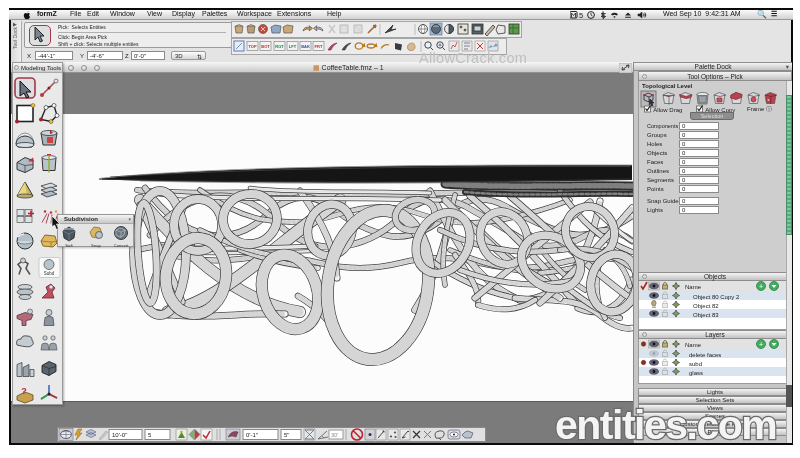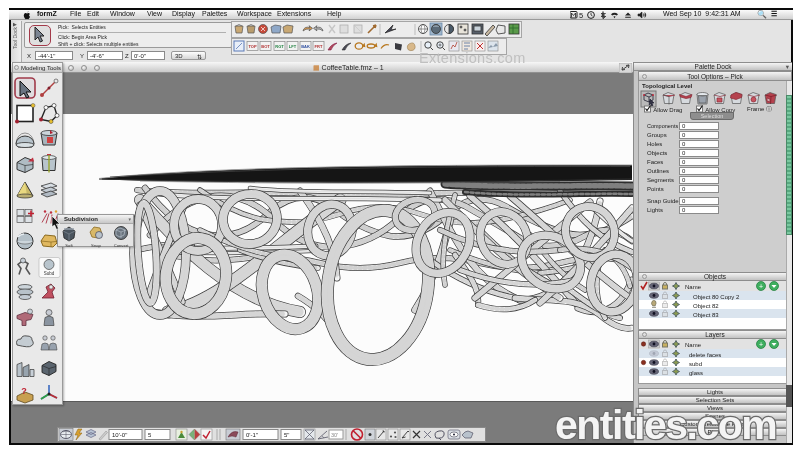--- a/index.html
+++ b/index.html
@@ -984,14 +984,14 @@
   <g transform="translate(404,3)">
         <path d="M0 4 q3 -4 6 -4 l5 2 l-2 5 l-6 0 z" fill="#b8c2cc" stroke="#556" stroke-width="0.7"></path>
       </g>
 </svg>
 </div>
 
 <svg class="abs" style="left:619px;top:63px;" width="13" height="10" viewBox="0 0 13 10">
     <rect x="0" y="0" width="13" height="10" fill="#d8d8d8" stroke="#999" stroke-width="0.6"></rect>
     <path d="M3 7 L10 2 M3 7 l3 -0.5 M3 7 l0.5 -3 M10 2 l-3 0.5 M10 2 l-0.5 3" stroke="#444" stroke-width="1" fill="none"></path>
   </svg>
-<div id="wm1">Extensions.com</div>
+<div id="wm1">AllowCrack.com</div>
 <div id="wm2">entities.com</div>
 
 </body></html>

